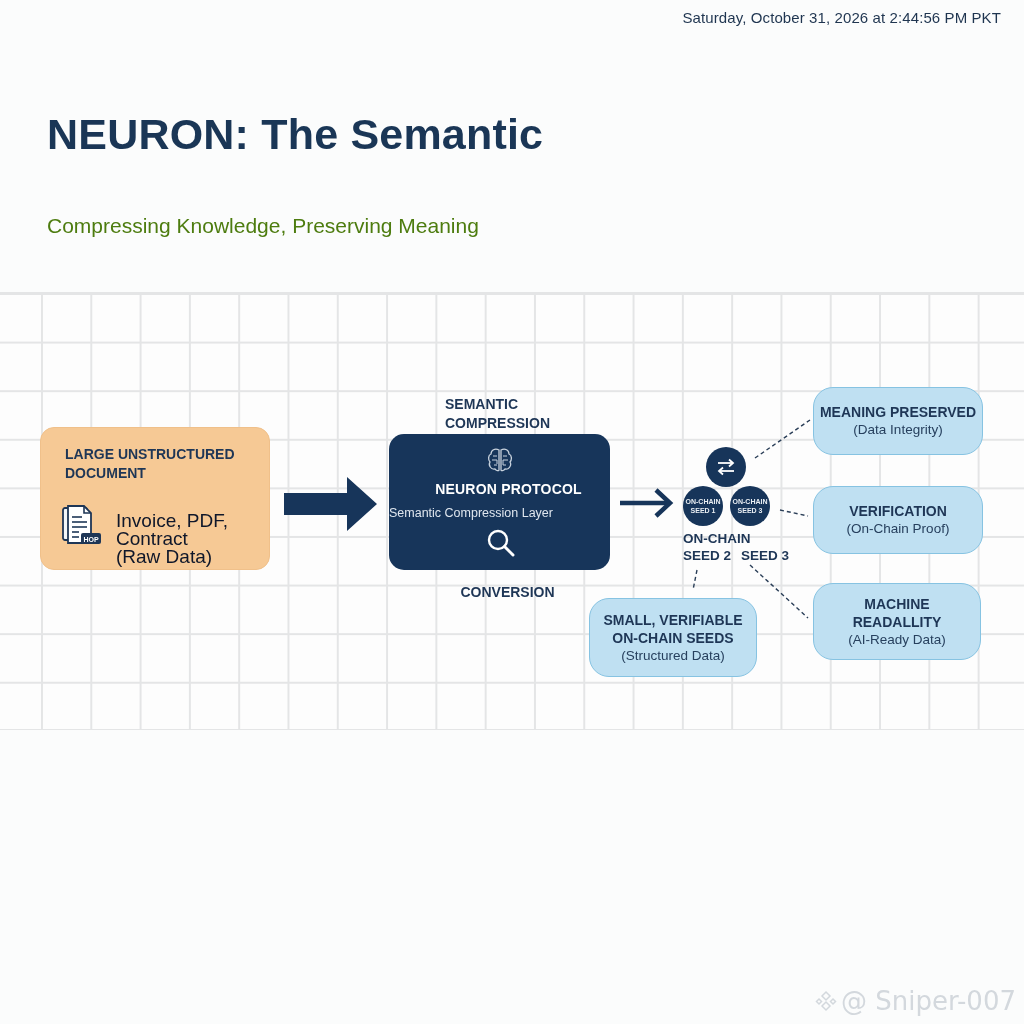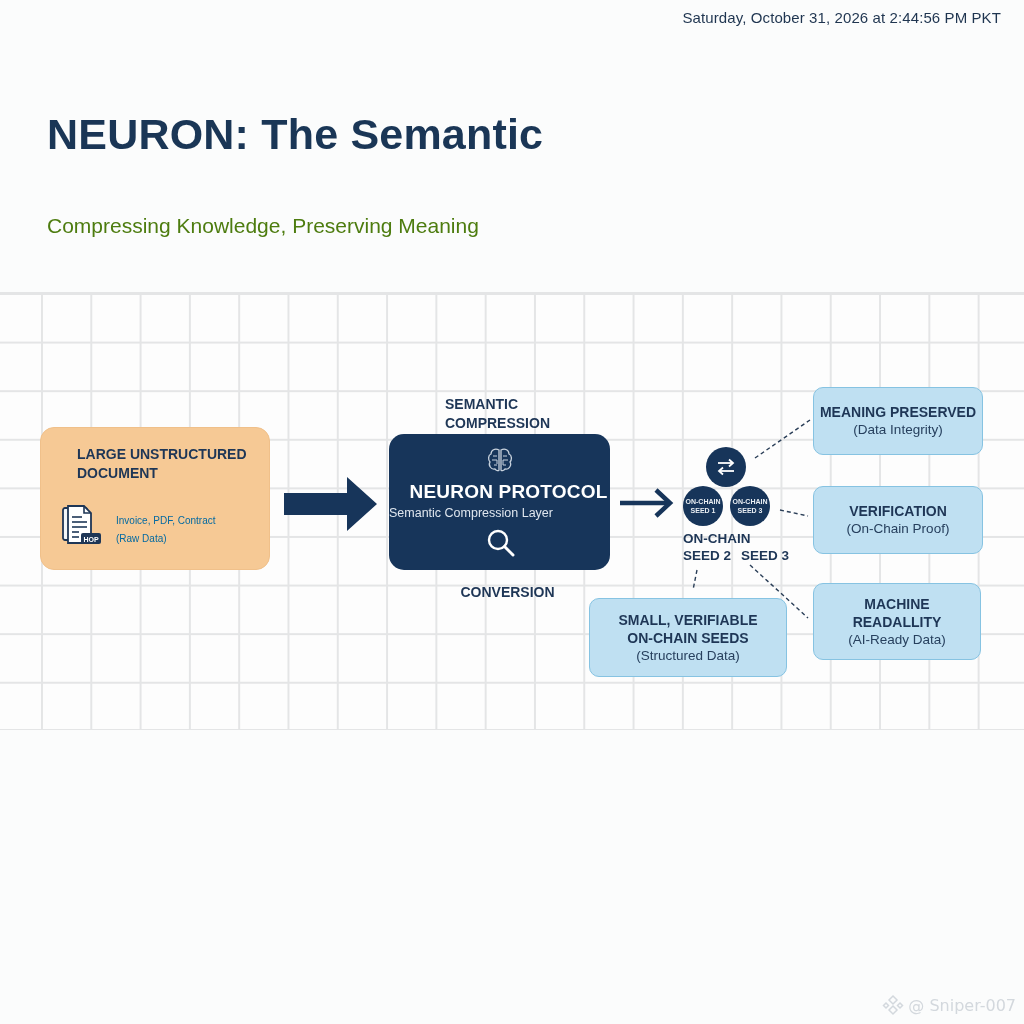--- a/index.html
+++ b/index.html
@@ -15,56 +15,56 @@
     background-color: #fdfdfd;
     background-image:
       linear-gradient(to right, #e4e5e6 1.5px, transparent 1.5px),
       linear-gradient(to bottom, #e4e5e6 1.5px, transparent 1.5px);
     background-size: 49.3px 48.6px;
     background-position: 41px 0px;
     border-top: 1.5px solid #e4e5e6; border-bottom: 1.5px solid #e4e5e6;
   }
 
   .doc-box { position: absolute; left: 40px; top: 427px; width: 230px; height: 143px; background: #f6c995; border-radius: 14px; border: 1px solid #f0c08a; }
-  .doc-title { position: absolute; left: 24px; top: 17px; font-size: 14px; font-weight: 700; line-height: 19px; color: #1e3656; margin-left: 12px; }
+  .doc-title { position: absolute; left: 24px; top: 17px; font-size: 14px; font-weight: 700; line-height: 19px; color: #1e3656; }
   .doc-icon { position: absolute; left: 20px; top: 77px; width: 42px; height: 44px; }
-  .doc-desc { position: absolute; left: 75px; top: 84px; font-size: 10px; line-height: 18px; color: #0369a1; }
+  .doc-desc { position: absolute; left: 75px; top: 84px; font-size: 19px; line-height: 18px; color: #0f172a; }
 
   .big-arrow { position: absolute; left: 283px; top: 476px; width: 96px; height: 56px; }
 
   .neuron-label-top { position: absolute; left: 445px; top: 395px; width: 118px; font-size: 14px; font-weight: 700; line-height: 19px; color: #1e3656; }
   .neuron-box { position: absolute; left: 389px; top: 434px; width: 221px; height: 136px; background: #17355a; border-radius: 15px; }
   .brain-icon { position: absolute; left: 97px; top: 13px; width: 28px; height: 26px; }
-  .neuron-title { position: absolute; left: 0; width: 100%; top: 47px; text-align: center; font-size: 19px; font-weight: 700; color: #ffffff; letter-spacing: 0.2px; padding-left: 18px; }
+  .neuron-title { position: absolute; left: 0; width: 100%; top: 47px; text-align: center; font-size: 14px; font-weight: 700; color: #ffffff; letter-spacing: 0.2px; padding-left: 18px; }
   .neuron-sub { position: absolute; left: 0; width: 100%; top: 72px; font-size: 12.5px; color: #dfe6ee; }
   .mag-icon { position: absolute; left: 97px; top: 94px; width: 30px; height: 30px; }
   .neuron-label-bottom { position: absolute; left: 440px; top: 584px; width: 135px; text-align: center; font-size: 14px; font-weight: 700; color: #1e3656; }
 
   .small-arrow { position: absolute; left: 618px; top: 487px; width: 56px; height: 32px; }
 
   .circle { position: absolute; border-radius: 50%; background: #17355a; color: #e9eef3; display: flex; flex-direction: column; align-items: center; justify-content: center; }
   .c-swap { left: 706px; top: 447px; width: 40px; height: 40px; }
   .c-seed1 { left: 683px; top: 486px; width: 40px; height: 40px; }
   .c-seed2 { left: 730px; top: 486px; width: 40px; height: 40px; }
   .circle .ct { font-size: 7px; line-height: 9px; font-weight: 700; text-align: center; }
 
   .seed-label { position: absolute; left: 683px; top: 530px; font-size: 13.5px; font-weight: 700; color: #1e3656; line-height: 17px; }
   .seed-label .row2 { display: flex; gap: 10px; }
 
   .dashes { position: absolute; left: 0; top: 0; width: 1024px; height: 1024px; pointer-events: none; }
 
-  .blue-box { position: absolute; background: #bfe0f2; border: 1.5px solid #86c3e2; border-radius: 10px; text-align: center; color: #1e3656; display: flex; flex-direction: column; justify-content: center; align-items: center; }
+  .blue-box { position: absolute; background: #bfe0f2; border: 1.5px solid #86c3e2; border-radius: 20px; text-align: center; color: #1e3656; display: flex; flex-direction: column; justify-content: center; align-items: center; }
   .blue-box .bt { font-size: 14px; font-weight: 700; line-height: 18px; }
   .blue-box .bs { font-size: 13.5px; line-height: 18px; color: #27405e; }
   .b-meaning { left: 813px; top: 387px; width: 170px; height: 68px; }
   .b-verif { left: 813px; top: 486px; width: 170px; height: 68px; }
   .b-machine { left: 813px; top: 583px; width: 168px; height: 77px; }
-  .b-seeds { left: 589px; top: 598px; width: 198px; height: 79px; text-align: right; }
+  .b-seeds { left: 589px; top: 598px; width: 168px; height: 79px; text-align: right; }
 
-  .watermark { position: absolute; right: 8px; bottom: 8px; display: flex; align-items: center; gap: 4px; font-size: 16px; color: #d3d8dd; font-family: "DejaVu Sans", sans-serif; }
+  .watermark { position: absolute; right: 8px; bottom: 8px; display: flex; align-items: center; gap: 4px; font-size: 26px; color: #d3d8dd; font-family: "DejaVu Sans", sans-serif; }
   .wm-logo { width: 22px; height: 22px; }
 </style>
 </head>
 <body>
 
 <div class="timestamp">Saturday, October 31, 2026 at 2:44:56 PM PKT</div>
 
 <div class="title">
   <div>NEURON: The Semantic</div>
 </div>

